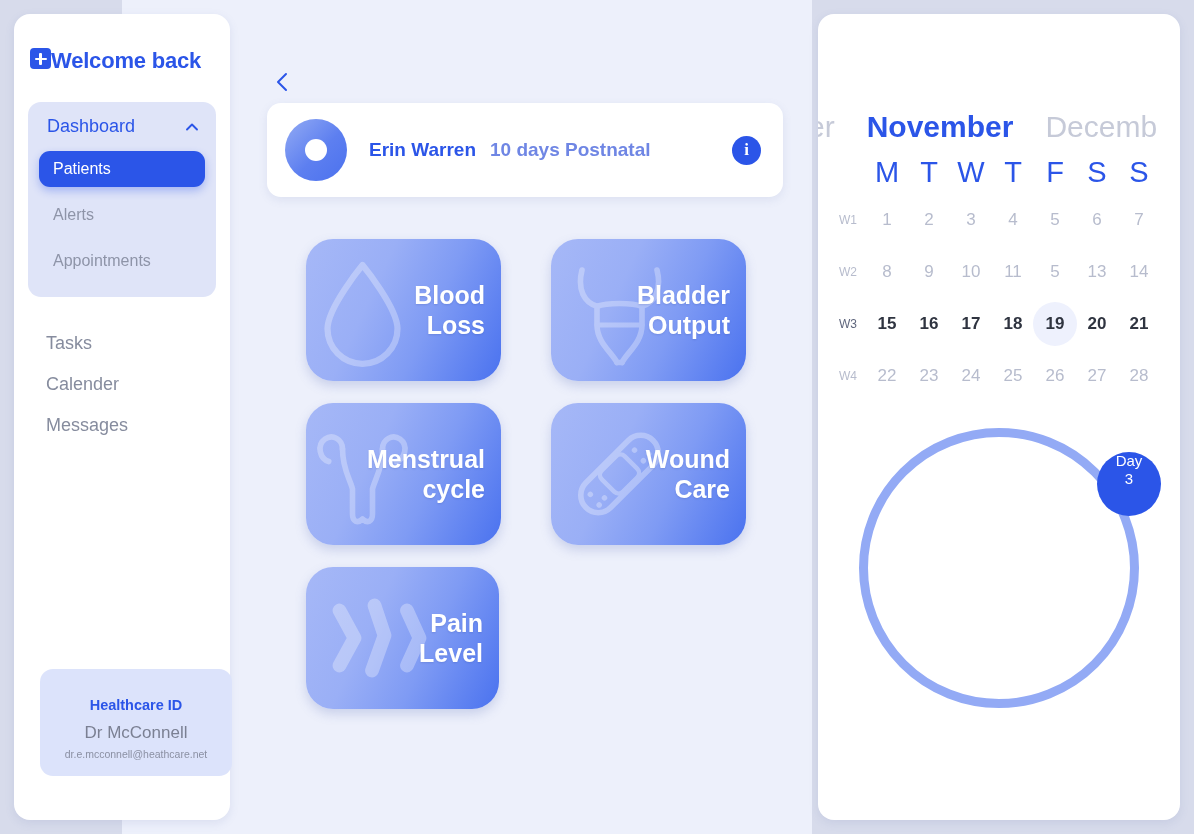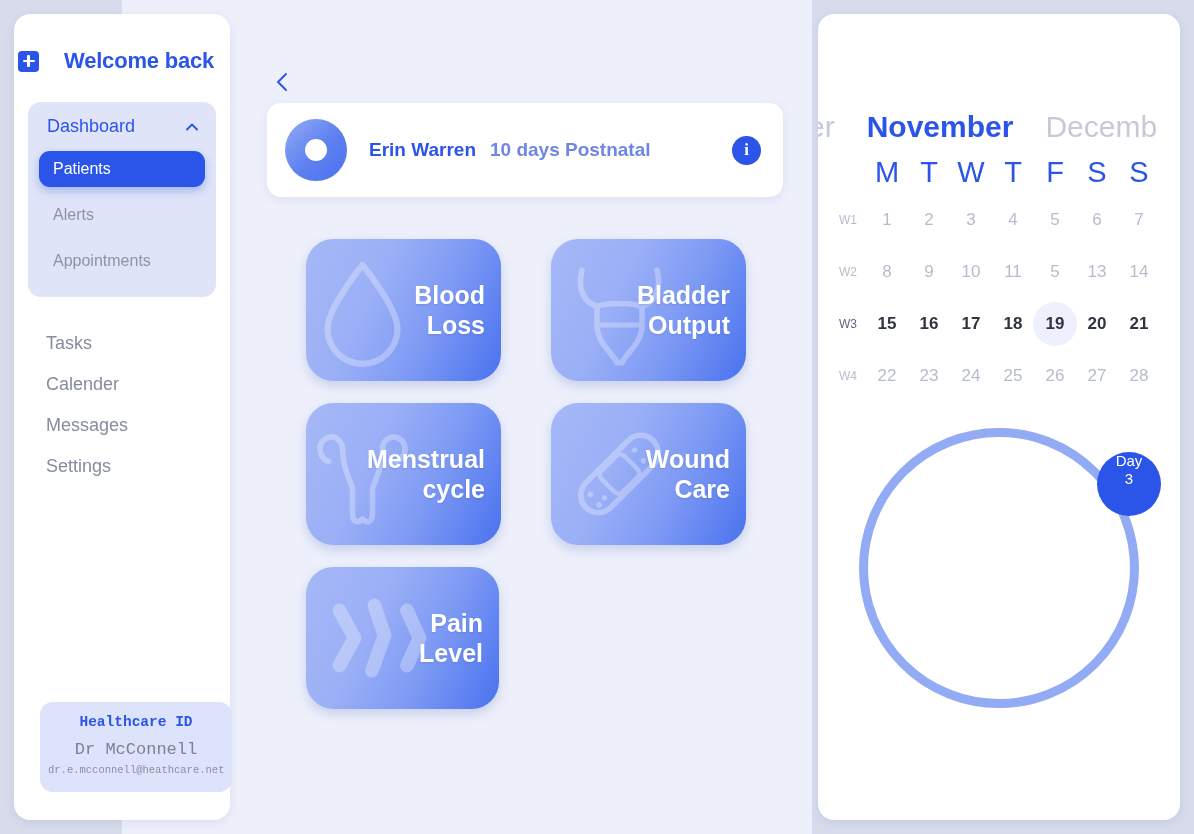--- a/index.html
+++ b/index.html
@@ -25,22 +25,22 @@
   
   .sidebar {
     position: absolute;
     left: 14px; top: 14px; width: 216px; height: 806px;
     background: #ffffff;
     border-radius: 16px;
     box-shadow: 0 3px 10px rgba(90,105,170,0.13);
     z-index: 5;
   }
   .brand {
-    display: flex; align-items: center; gap: 25px;
-    padding: 34px 0 0 4px;
+    display: flex; gap: 0;
+    padding: 34px 0 0 16px;
   }
   .brand-logo {
     width: 21px; height: 21px; border-radius: 4px;
     background: #2b55e8;
     position: relative; flex: none;
   }
   .brand-logo::before, .brand-logo::after {
     content: ""; position: absolute; background: #fff; border-radius: 1px;
   }
   .brand-logo::before { left: 4.5px; top: 9.5px; width: 12px; height: 2.4px; }
@@ -79,26 +79,25 @@
   }
 
   .nav-main { margin: 26px 0 0 0; }
   .nav-item {
     font-size: 18px; color: #868c9e;
     padding: 10px 0 10px 32px;
   }
 
   .id-card {
     position: absolute;
-    left: 26px; bottom: 28px; width: 192px;
+    left: 26px; bottom: 44px; width: 192px;
     background: #dce3fb;
     border-radius: 13px;
-    padding: 12px 8px 16px 8px;
+    padding: 28px 8px 16px 8px;
     text-align: center;
-    font-family: Liberation Mono, monospace;
   }
   .id-title { font-size: 14.5px; font-weight: 700; color: #2b55e8; }
   .id-name  { font-size: 17px; color: #7b8093; margin-top: 10px; font-weight: 400; }
   .id-mail  { font-size: 10.5px; color: #8b90a3; margin-top: 5px; }
 
   
   .back-btn {
     position: absolute; left: 270px; top: 68px;
     width: 26px; height: 28px; display: flex; align-items: center;
     z-index: 3;
@@ -259,21 +258,20 @@
       </div>
       <div class="nav-sub active">Patients</div>
       <div class="nav-sub">Alerts</div>
       <div class="nav-sub">Appointments</div>
     </div>
 
     <nav class="nav-main">
       <div class="nav-item">Tasks</div>
       <div class="nav-item">Calender</div>
       <div class="nav-item">Messages</div>
-      <div class="nav-item">Settings</div>
     </nav>
 
     <div class="id-card">
       <div class="id-title">Healthcare ID</div>
       <div class="id-name">Dr McConnell</div>
       <div class="id-mail">dr.e.mcconnell@heathcare.net</div>
     </div>
   </aside>
 
   <div class="back-btn">

